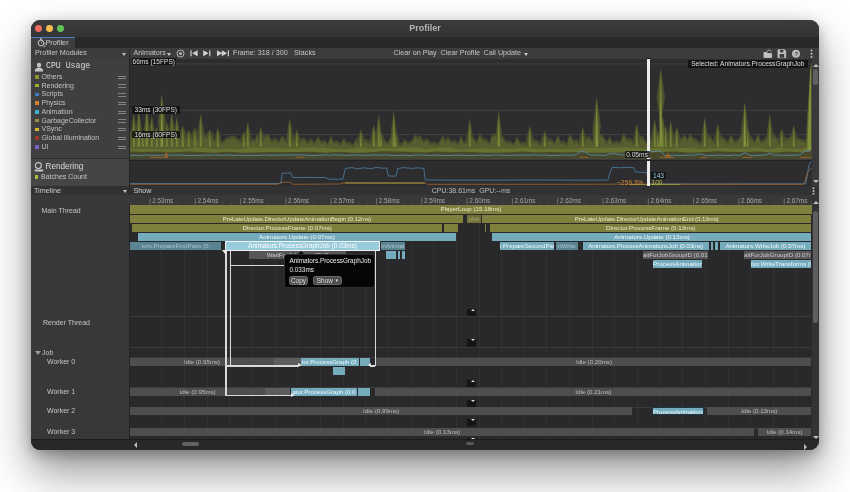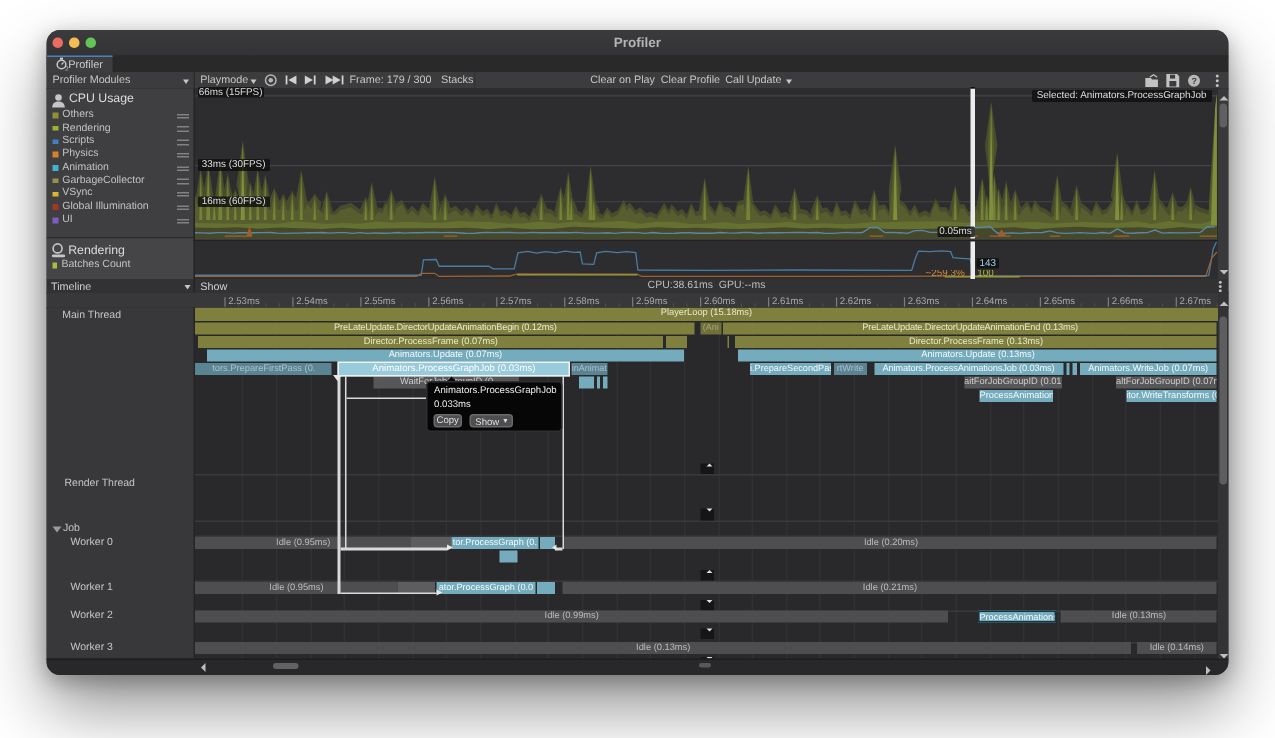--- a/index.html
+++ b/index.html
@@ -29,38 +29,38 @@
     <svg style="position:absolute;left:5.5px;top:18.5px" width="9" height="9" viewBox="0 0 9 9">
       <circle cx="4" cy="5" r="2.9" fill="none" stroke="#c8c8c8" stroke-width="1"></circle>
       <rect x="3" y="0.4" width="2" height="1.4" fill="#c8c8c8"></rect>
       <line x1="4" y1="5" x2="5.4" y2="3.6" stroke="#c8c8c8" stroke-width="0.8"></line>
       <text x="6.3" y="9" font-size="4.5" fill="#c8c8c8">2</text>
     </svg>
     <div style="left:0.0px;top:28.6px;width:787.8px;height:10.7px;background:#3c3c3e;border-bottom:1px solid #232325;"></div>
     <div style="left:4.0px;top:28.9px;width:90px;height:10px;font-size:7.2px;color:#c6c6c6;line-height:10px;white-space:nowrap;">Profiler Modules</div>
     <div class="tar" style="left:91.0px;top:33.0px"></div>
     <div style="left:98.2px;top:28.6px;width:1px;height:10.7px;background:#2c2c2e;"></div>
-    <div style="left:102.5px;top:28.9px;width:36px;height:10px;font-size:7.2px;color:#c6c6c6;line-height:10px;white-space:nowrap;">Playmode</div>
+    <div style="left:102.5px;top:28.9px;width:36px;height:10px;font-size:7.2px;color:#c6c6c6;line-height:10px;white-space:nowrap;">Animators</div>
     <div class="tar" style="left:135.5px;top:33.0px"></div>
     <svg style="position:absolute;left:144.5px;top:29.8px" width="9" height="9" viewBox="0 0 9 9">
       <circle cx="4.5" cy="4.5" r="3.5" fill="none" stroke="#b5b5b5" stroke-width="1"></circle>
       <circle cx="4.5" cy="4.5" r="1.5" fill="#b5b5b5"></circle>
     </svg>
     <svg style="position:absolute;left:158.5px;top:30.8px" width="41" height="6.6" viewBox="0 0 41 6.6">
       <g fill="#d0d0d0">
         <rect x="0.4" y="0.3" width="1.2" height="6"></rect>
         <polygon points="7.6,0.3 7.6,6.3 2.2,3.3"></polygon>
         <polygon points="13.2,0.3 13.2,6.3 18.6,3.3"></polygon>
         <rect x="19.2" y="0.3" width="1.2" height="6"></rect>
         <polygon points="27,0.3 27,6.3 32.4,3.3"></polygon>
         <polygon points="31.8,0.3 31.8,6.3 37.2,3.3"></polygon>
         <rect x="37.8" y="0.3" width="1.2" height="6"></rect>
       </g>
     </svg>
-    <div style="left:202.0px;top:28.9px;width:60px;height:10px;font-size:7.2px;color:#c6c6c6;line-height:10px;white-space:nowrap;">Frame: 179 / 300</div>
+    <div style="left:202.0px;top:28.9px;width:60px;height:10px;font-size:7.2px;color:#c6c6c6;line-height:10px;white-space:nowrap;">Frame: 318 / 300</div>
     <div style="left:263.0px;top:28.9px;width:30px;height:10px;font-size:7.2px;color:#c6c6c6;line-height:10px;white-space:nowrap;">Stacks</div>
     <div style="left:285.0px;top:28.6px;width:1px;height:10.7px;background:#333335;"></div>
     <div style="left:362.5px;top:28.9px;width:45px;height:10px;font-size:7.2px;color:#c6c6c6;line-height:10px;white-space:nowrap;">Clear on Play</div>
     <div style="left:409.5px;top:28.9px;width:42px;height:10px;font-size:7.2px;color:#c6c6c6;line-height:10px;white-space:nowrap;">Clear Profile</div>
     <div style="left:452.5px;top:28.9px;width:40px;height:10px;font-size:7.2px;color:#c6c6c6;line-height:10px;white-space:nowrap;">Call Update</div>
     <div class="tar" style="left:493.0px;top:33.0px"></div>
     <svg style="position:absolute;left:732.0px;top:29.3px" width="52" height="10" viewBox="0 0 52 10">
       <g stroke="#c2c2c2" fill="none" stroke-width="0.9">
         <path d="M1 8.5 L1 3.5 L4 3.5 L5 4.5 L8.5 4.5 L8.5 8.5 Z" fill="#c2c2c2"></path>
         <path d="M3.5 2.5 L6 0.8 L8.5 2.5" stroke-width="0.8"></path>
@@ -77,21 +77,21 @@
       </g>
     </svg>
     <div style="left:0.0px;top:39.3px;width:98.4px;height:100.2px;background:#3f3f41;"></div>
     <div style="left:0.0px;top:138.9px;width:98.4px;height:0.8px;background:#2c2c2e;"></div>
     <div style="left:0.0px;top:139.7px;width:98.4px;height:26.8px;background:#454547;"></div>
     <div style="left:98.4px;top:39.3px;width:0.9px;height:127.2px;background:#242426;"></div>
     <svg style="position:absolute;left:3.0px;top:42.0px" width="10" height="10" viewBox="0 0 10 10">
       <circle cx="5" cy="3" r="2.2" fill="#c6c6c6"></circle>
       <path d="M0.8 9.6 C0.8 6.6 3 5.6 5 5.6 C7 5.6 9.2 6.6 9.2 9.6 Z" fill="#c6c6c6"></path>
     </svg>
-    <div style="left:15.0px;top:41.5px;width:70px;height:10px;font-size:8.2px;color:#dcdcdc;line-height:10px;">CPU Usage</div>
+    <div style="left:15.0px;top:41.5px;width:70px;height:10px;font-size:8.2px;color:#dcdcdc;line-height:10px;font-family:Liberation Mono, monospace;">CPU Usage</div>
     <div style="left:4.2px;top:55.7px;width:3.6px;height:3.6px;background:#8f8f35;"></div>
     <div style="left:10.5px;top:53.5px;width:75px;height:8.7px;font-size:7px;color:#c2c2c2;line-height:8.7px;white-space:nowrap;">Others</div>
     <div style="left:87.2px;top:56.2px;width:8.2px;height:1.1px;background:#828284;"></div>
     <div style="left:87.2px;top:58.6px;width:8.2px;height:1.1px;background:#828284;"></div>
     <div style="left:4.2px;top:64.4px;width:3.6px;height:3.6px;background:#99b42e;"></div>
     <div style="left:10.5px;top:62.2px;width:75px;height:8.7px;font-size:7px;color:#c2c2c2;line-height:8.7px;white-space:nowrap;">Rendering</div>
     <div style="left:87.2px;top:64.9px;width:8.2px;height:1.1px;background:#828284;"></div>
     <div style="left:87.2px;top:67.3px;width:8.2px;height:1.1px;background:#828284;"></div>
     <div style="left:4.2px;top:73.1px;width:3.6px;height:3.6px;background:#4080c0;"></div>
     <div style="left:10.5px;top:70.9px;width:75px;height:8.7px;font-size:7px;color:#c2c2c2;line-height:8.7px;white-space:nowrap;">Scripts</div>

